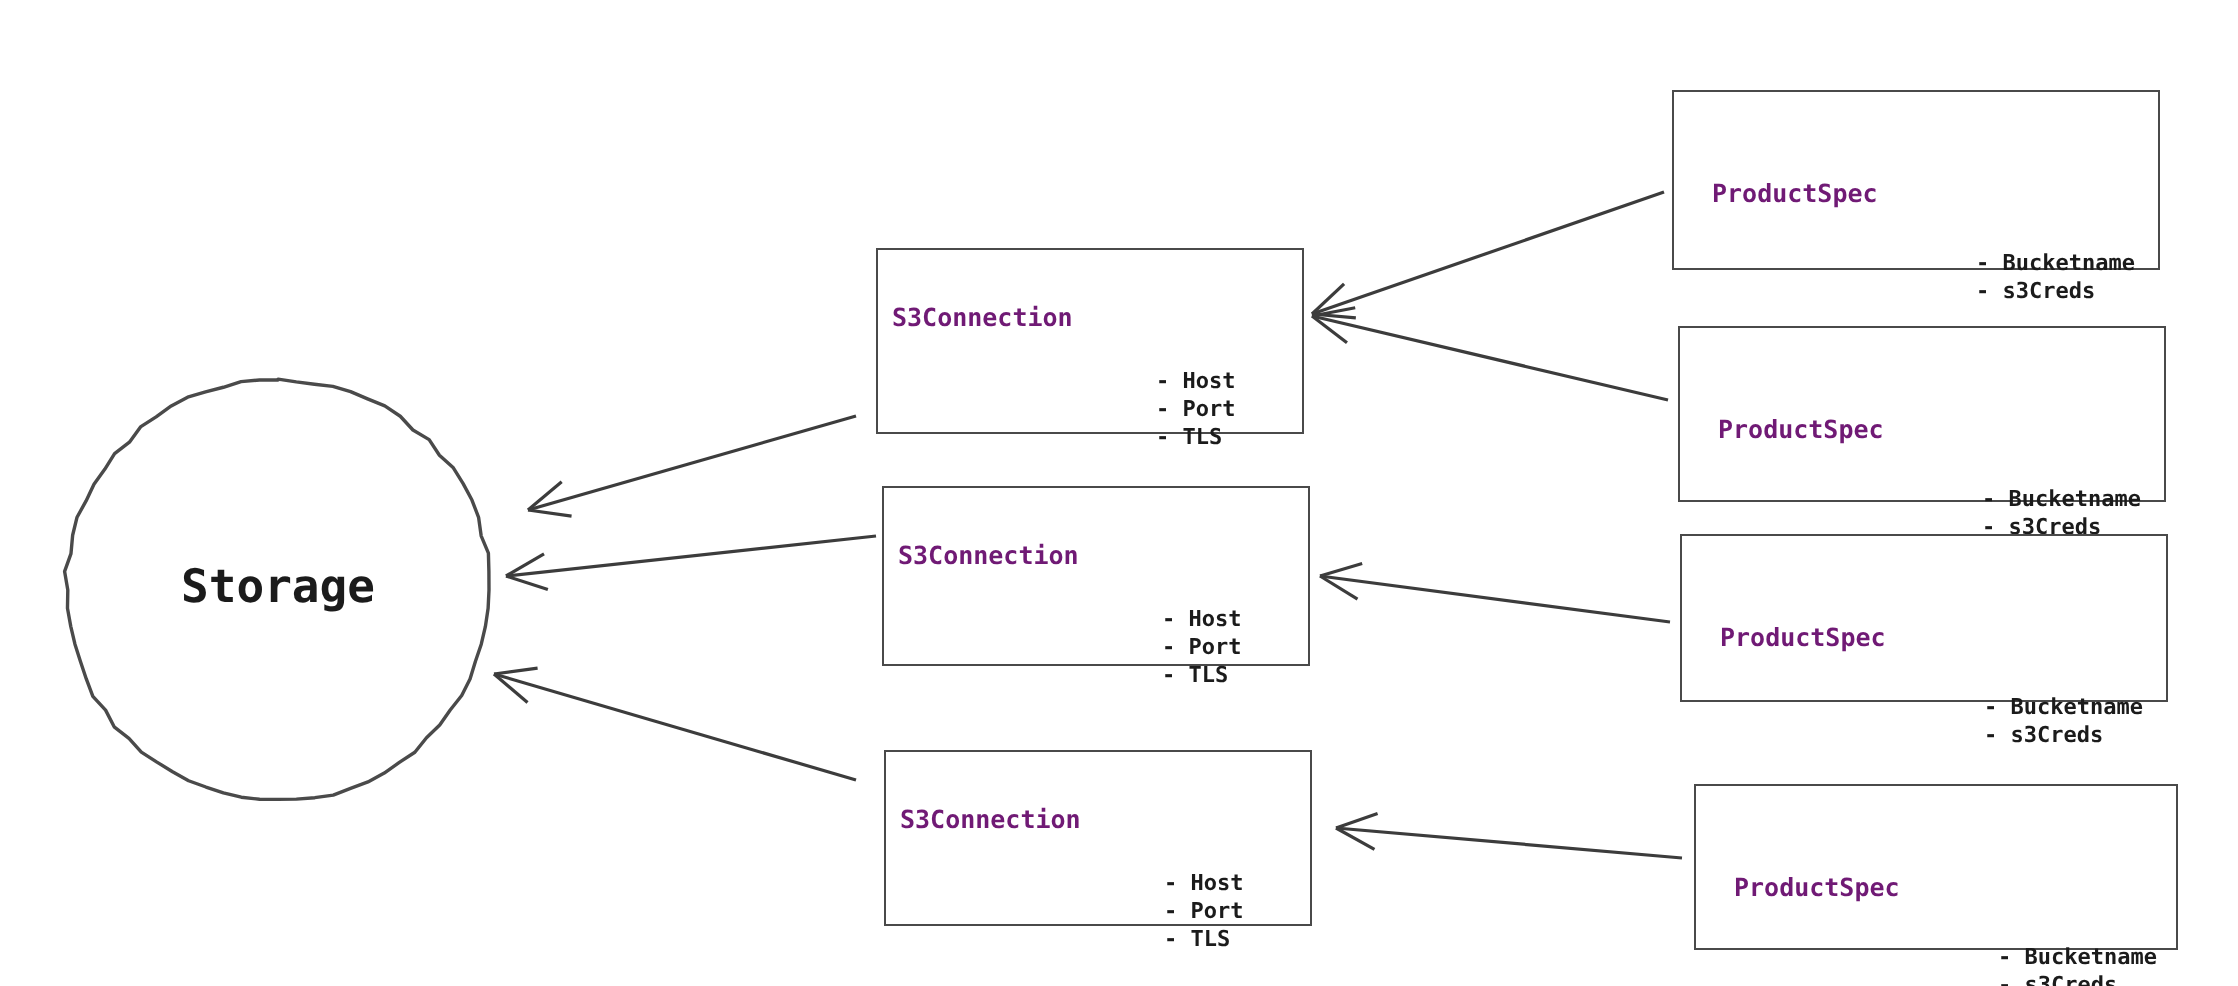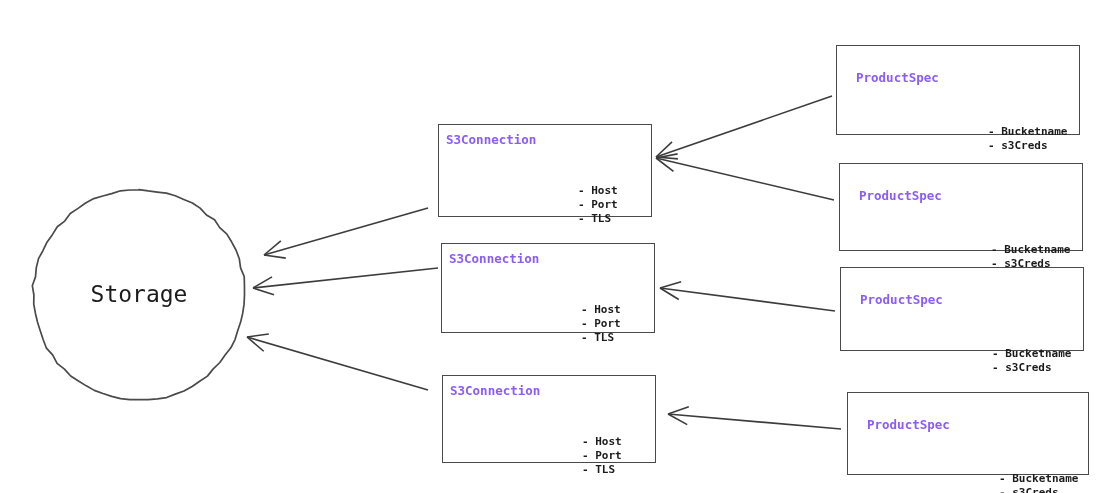--- a/index.html
+++ b/index.html
@@ -27,42 +27,43 @@
     position: absolute;
     box-sizing: border-box;
     background: #ffffff;
     border: 1.6px solid #4a4a4a;
   }
   .node-title {
     position: absolute;
     font-family: "DejaVu Sans Mono", "Liberation Mono", monospace;
     font-size: 12.5px;
     font-weight: 700;
-    color: #8b5cf6;
+    color: #701a75;
     white-space: nowrap;
     letter-spacing: 0px;
+    margin-top: 19px;
   }
   .node-attrs {
     position: absolute;
     font-family: "DejaVu Sans Mono", "Liberation Mono", monospace;
     font-size: 11px;
     font-weight: 700;
     color: #1b1b1b;
     line-height: 14px;
     white-space: nowrap;
     margin-top: 42px;
   }
   .node-attrs .attr-row {
     display: block;
   }
   .circle-label {
     position: absolute;
     font-family: "DejaVu Sans Mono", "Liberation Mono", monospace;
     font-size: 23px;
-    font-weight: 400;
+    font-weight: 700;
     color: #1b1b1b;
     white-space: nowrap;
     text-align: center;
   }
 </style>
 </head>
 <body>
 
 <div id="canvas">
 

